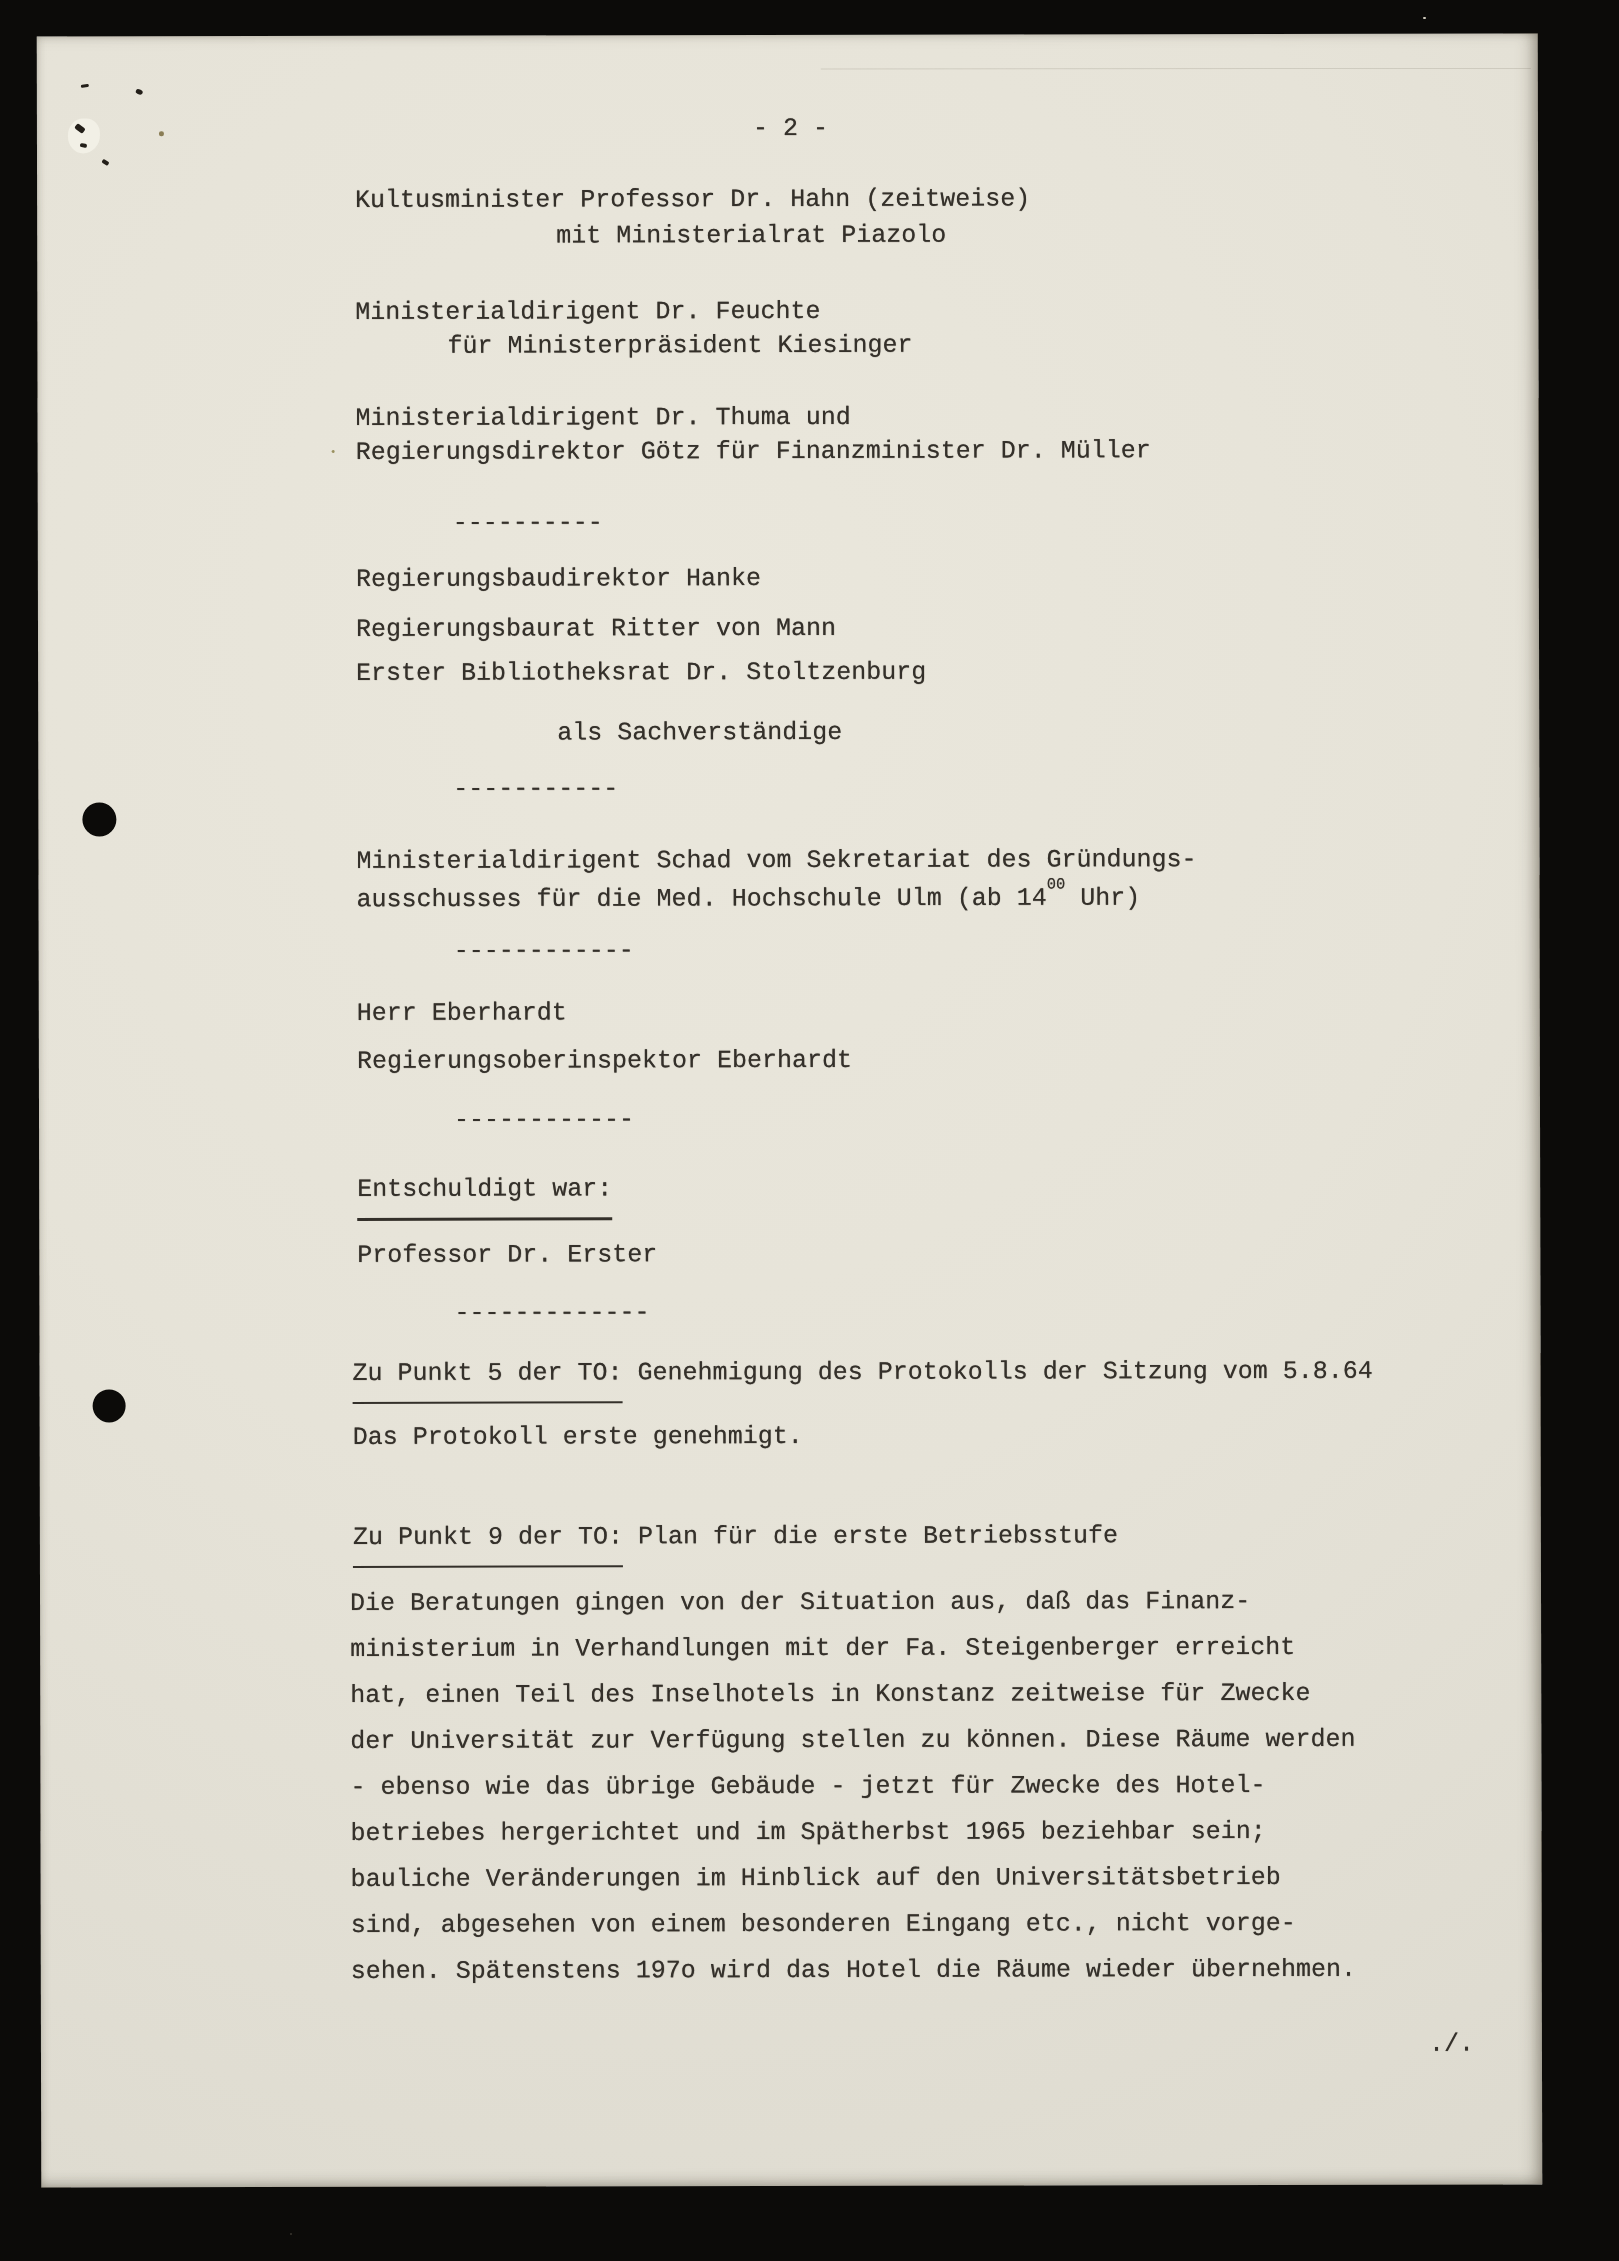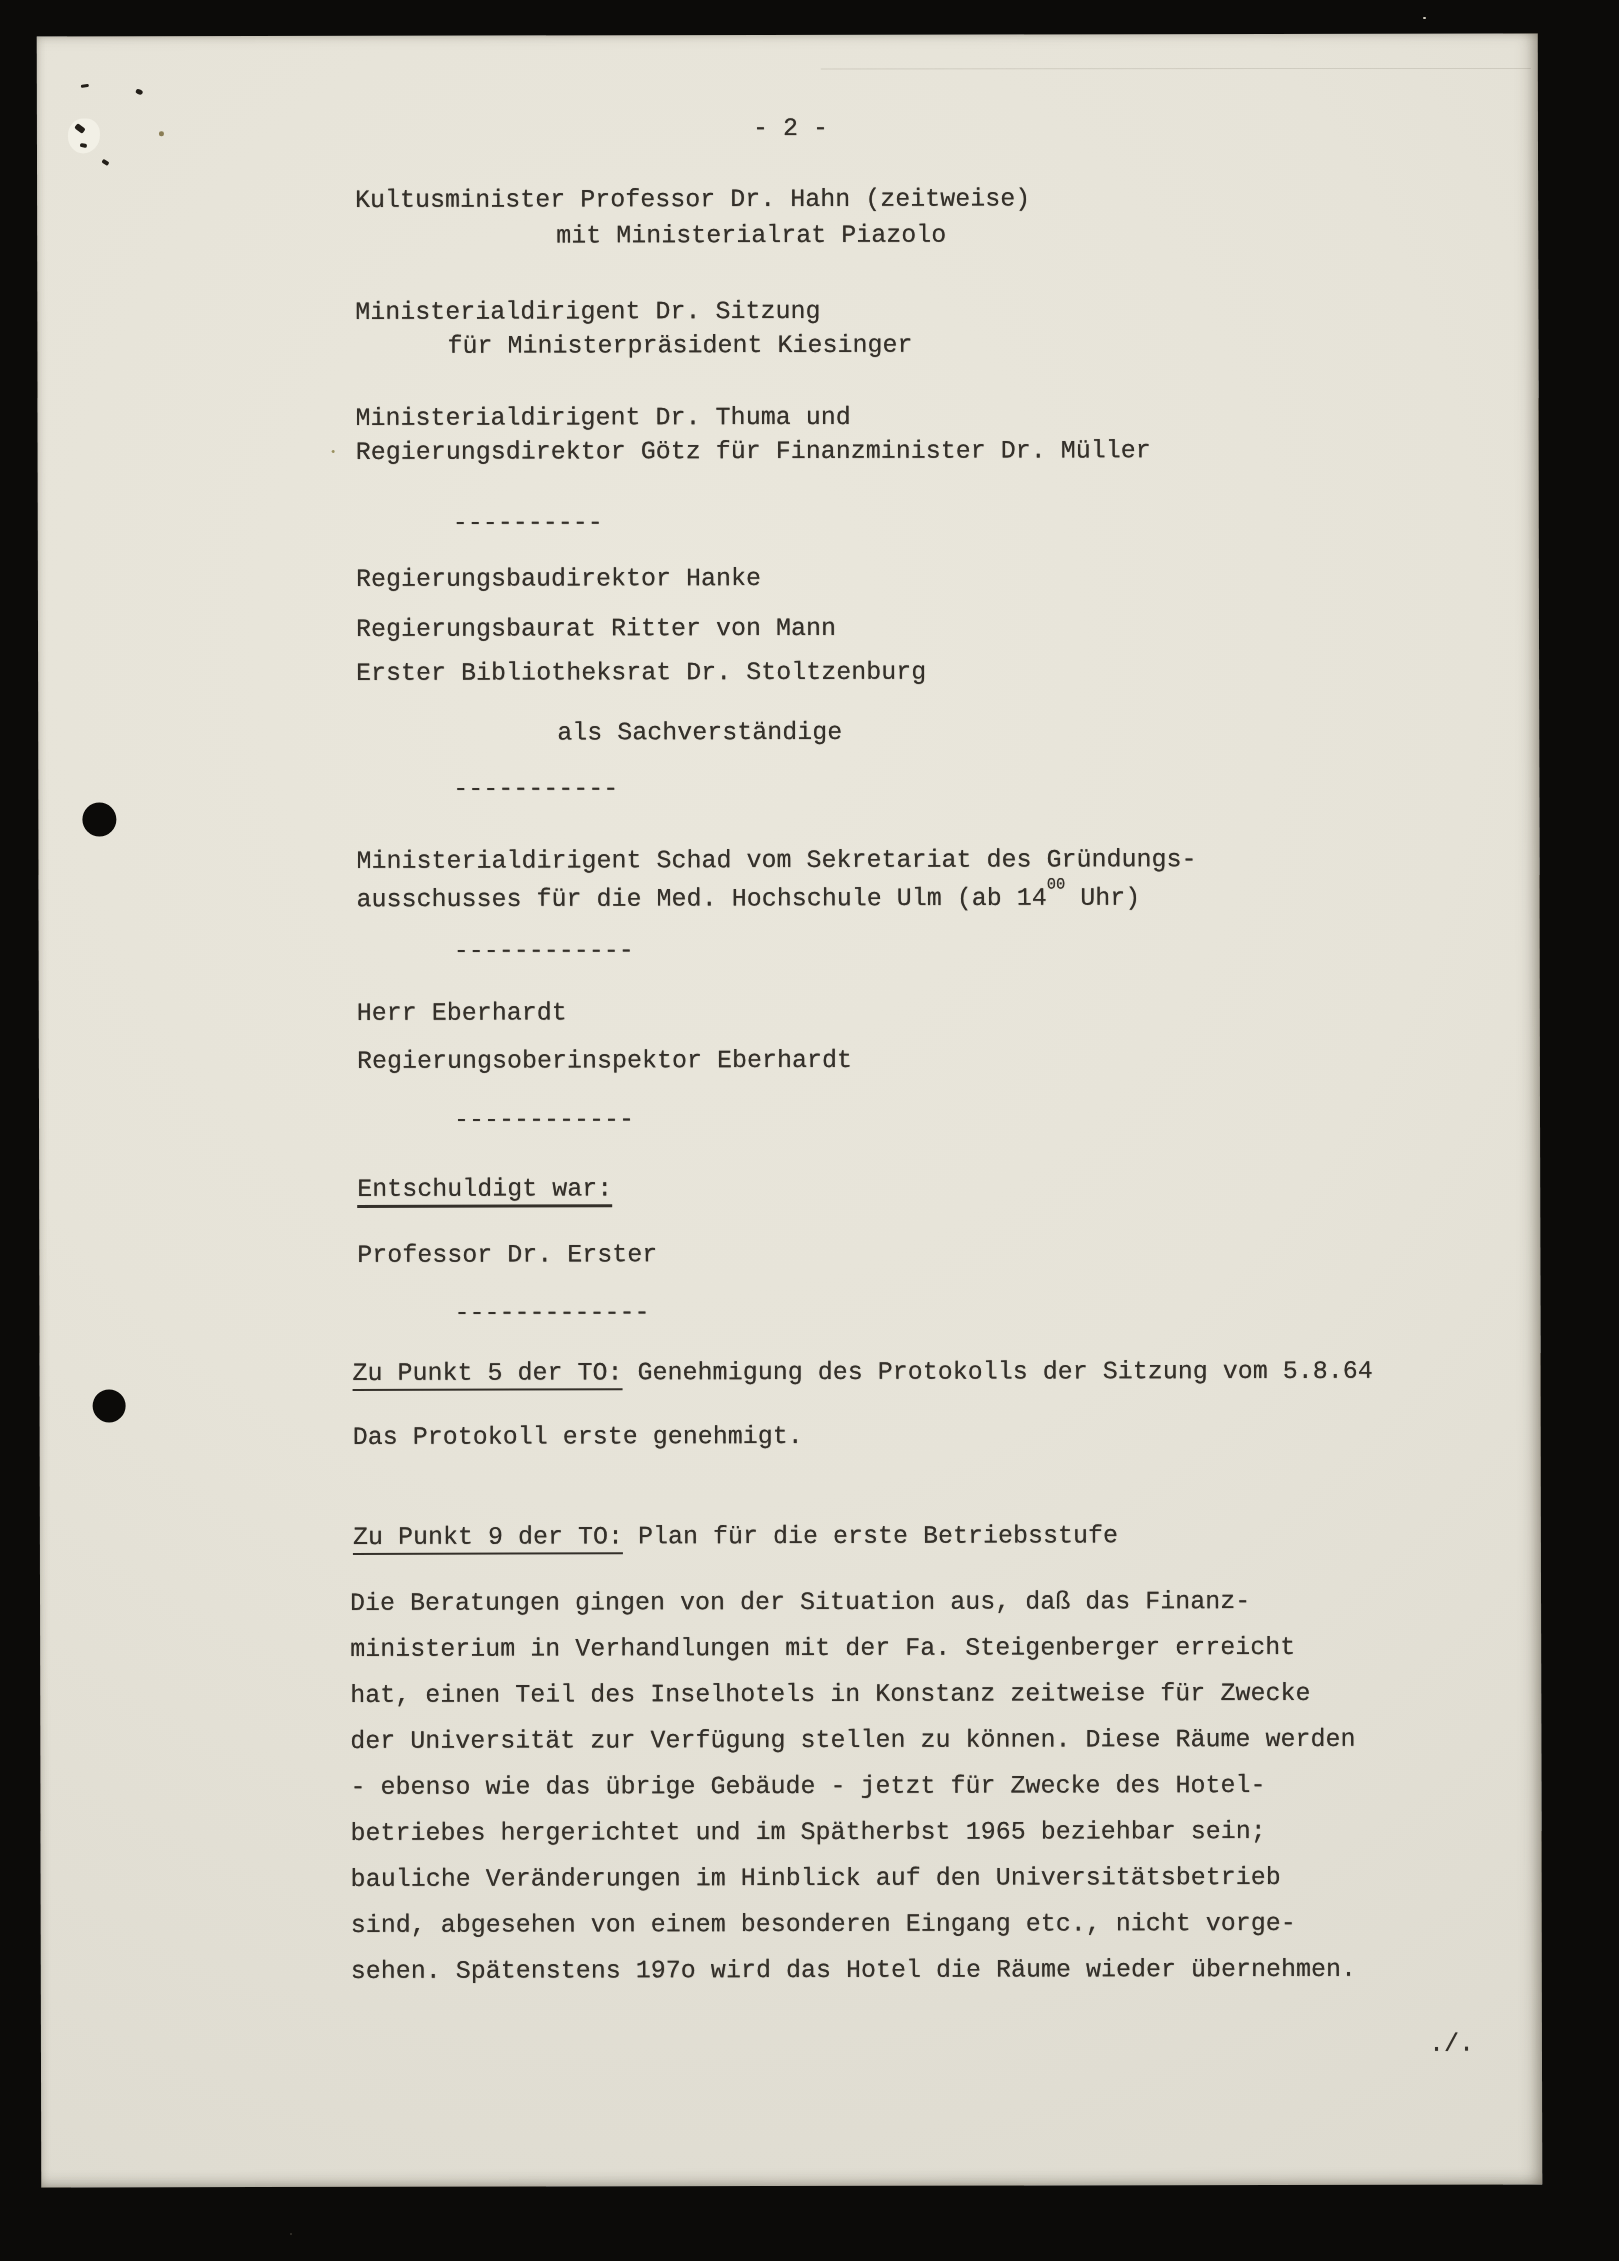--- a/index.html
+++ b/index.html
@@ -16,42 +16,42 @@
       inset 0 -7.4px 14.8px -6.5px rgba(70,62,48,.38),
       inset 3.7px 2.8px 10px -5.5px rgba(70,62,48,.28);
     transform:rotate(-0.12deg);
     transform-origin:50% 50%;
   }
   .line{
     position:absolute;font-size:25px;line-height:1.2;color:#34302a;
     white-space:pre;letter-spacing:0px;
     text-shadow:0 0 0.7px rgba(46,40,32,.55), 0.3px 0.4px 0 rgba(46,40,32,.18);
   }
-  .ul{display:inline-block;border-bottom:2.8px solid currentColor;padding-bottom:0;}
+  .ul{display:inline-block;border-bottom:2.8px solid currentColor;padding-bottom:13px;}
   .ul-heavy{border-bottom-width:3.7px;}
   .tt-sup{font-size:0.62em;position:relative;top:-0.45em;margin-top:21px;}
   .body-block{line-height:46px;white-space:pre-line;width:1254px;}
   .hole{position:absolute;background:#0c0b09;border-radius:50%;}
   .speck{position:absolute;background:#231f19;}
   .crease{position:absolute;background:rgba(105,98,82,.18);}
   .dust{position:absolute;border-radius:50%;}
 </style>
 </head>
 <body>
 
 <div class="stage">
 
   <div class="paper">
 
     <div class="line" style="left:716px;top:79px;">- 2 -</div>
 
     <div class="line" style="left:318px;top:150px;">Kultusminister Professor Dr. Hahn (zeitweise)</div>
     <div class="line" style="left:519px;top:186px;">mit Ministerialrat Piazolo</div>
 
-    <div class="line" style="left:318px;top:262px;">Ministerialdirigent Dr. Sitzung</div>
+    <div class="line" style="left:318px;top:262px;">Ministerialdirigent Dr. Feuchte</div>
     <div class="line" style="left:410px;top:296px;">für Ministerpräsident Kiesinger</div>
 
     <div class="line" style="left:318px;top:368px;">Ministerialdirigent Dr. Thuma und</div>
     <div class="line" style="left:318px;top:402px;">Regierungsdirektor Götz für Finanzminister Dr. Müller</div>
 
     <div class="line" style="left:415px;top:473px;">----------</div>
 
     <div class="line" style="left:318px;top:529px;">Regierungsbaudirektor Hanke</div>
     <div class="line" style="left:318px;top:579px;">Regierungsbaurat Ritter von Mann</div>
     <div class="line" style="left:318px;top:623px;">Erster Bibliotheksrat Dr. Stoltzenburg</div>

